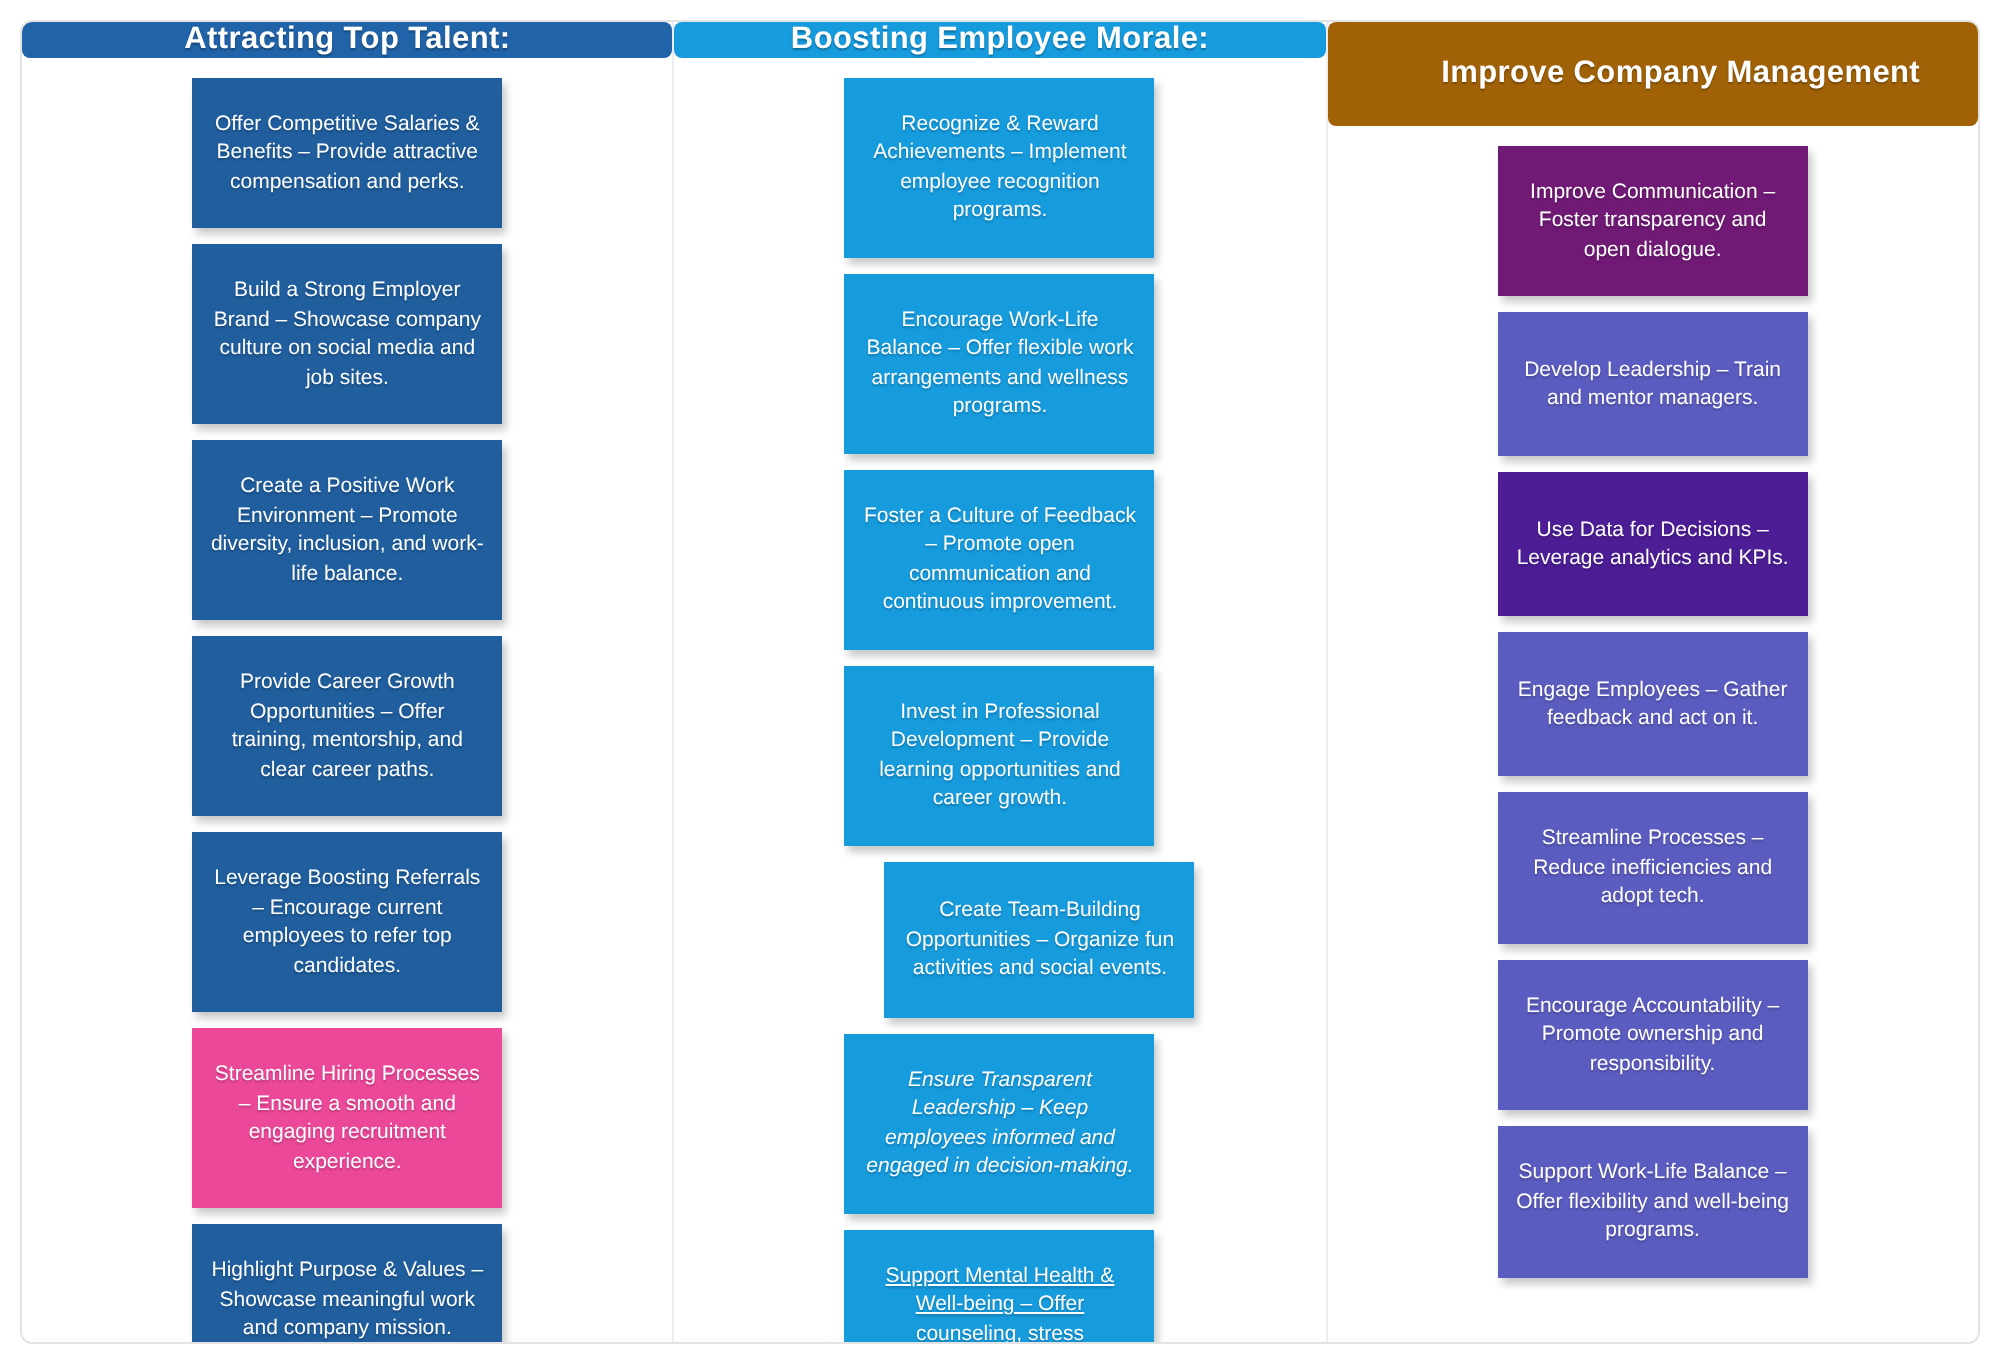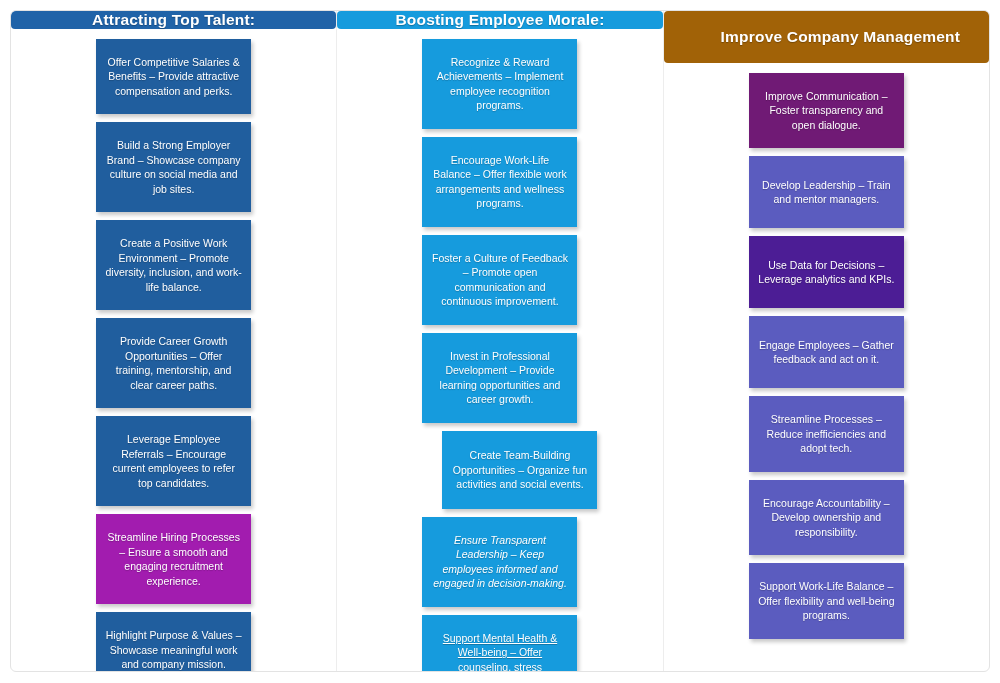--- a/index.html
+++ b/index.html
@@ -92,22 +92,22 @@
 <body>
 
 <div id="board">
     <div class="column col-0">
       <div class="col-header" style="background: rgb(32, 99, 168);">Attracting Top Talent:</div>
       <div class="cards">
         <div class="card" style="background: rgb(32, 94, 158);">Offer Competitive Salaries &amp; Benefits – Provide attractive compensation and perks.</div>
         <div class="card" style="background: rgb(32, 94, 158);">Build a Strong Employer Brand – Showcase company culture on social media and job sites.</div>
         <div class="card" style="background: rgb(32, 94, 158);">Create a Positive Work Environment – Promote diversity, inclusion, and work-life balance.</div>
         <div class="card" style="background: rgb(32, 94, 158);">Provide Career Growth Opportunities – Offer training, mentorship, and clear career paths.</div>
-        <div class="card" style="background: rgb(32, 94, 158);">Leverage Employee Referrals – Encourage current employees to refer top candidates.</div>
-        <div class="card" style="background: #a21caf;">Streamline Hiring Processes – Ensure a smooth and engaging recruitment experience.</div>
+        <div class="card" style="background: rgb(32, 94, 158);">Leverage Boosting Referrals – Encourage current employees to refer top candidates.</div>
+        <div class="card" style="background: #ec4899;">Streamline Hiring Processes – Ensure a smooth and engaging recruitment experience.</div>
         <div class="card" style="background: rgb(32, 94, 158);">Highlight Purpose &amp; Values – Showcase meaningful work and company mission.</div>
       </div>
     </div>
     <div class="column col-1">
       <div class="col-header" style="background: rgb(22, 155, 221);">Boosting Employee Morale:</div>
       <div class="cards">
         <div class="card" style="background: rgb(22, 155, 221);">Recognize &amp; Reward Achievements – Implement employee recognition programs.</div>
         <div class="card" style="background: rgb(22, 155, 221);">Encourage Work-Life Balance – Offer flexible work arrangements and wellness programs.</div>
         <div class="card" style="background: rgb(22, 155, 221);">Foster a Culture of Feedback – Promote open communication and continuous improvement.</div>
         <div class="card" style="background: rgb(22, 155, 221);">Invest in Professional Development – Provide learning opportunities and career growth.</div>
@@ -117,17 +117,17 @@
       </div>
     </div>
     <div class="column col-2">
       <div class="col-header" style="background: #a16207; padding-left: 28px;">Improve Company Management</div>
       <div class="cards">
         <div class="card" style="background: #701a75;">Improve Communication – Foster transparency and open dialogue.</div>
         <div class="card" style="background: rgb(91, 92, 191);">Develop Leadership – Train and mentor managers.</div>
         <div class="card" style="background: #4c1d95;">Use Data for Decisions – Leverage analytics and KPIs.</div>
         <div class="card" style="background: rgb(91, 92, 191);">Engage Employees – Gather feedback and act on it.</div>
         <div class="card" style="background: rgb(91, 92, 191);">Streamline Processes – Reduce inefficiencies and adopt tech.</div>
-        <div class="card" style="background: rgb(91, 92, 191);">Encourage Accountability – Develop ownership and responsibility.</div>
+        <div class="card" style="background: rgb(91, 92, 191);">Encourage Accountability – Promote ownership and responsibility.</div>
         <div class="card" style="background: rgb(91, 92, 191);">Support Work-Life Balance – Offer flexibility and well-being programs.</div>
       </div>
     </div>
   </div>
 
 </body></html>

